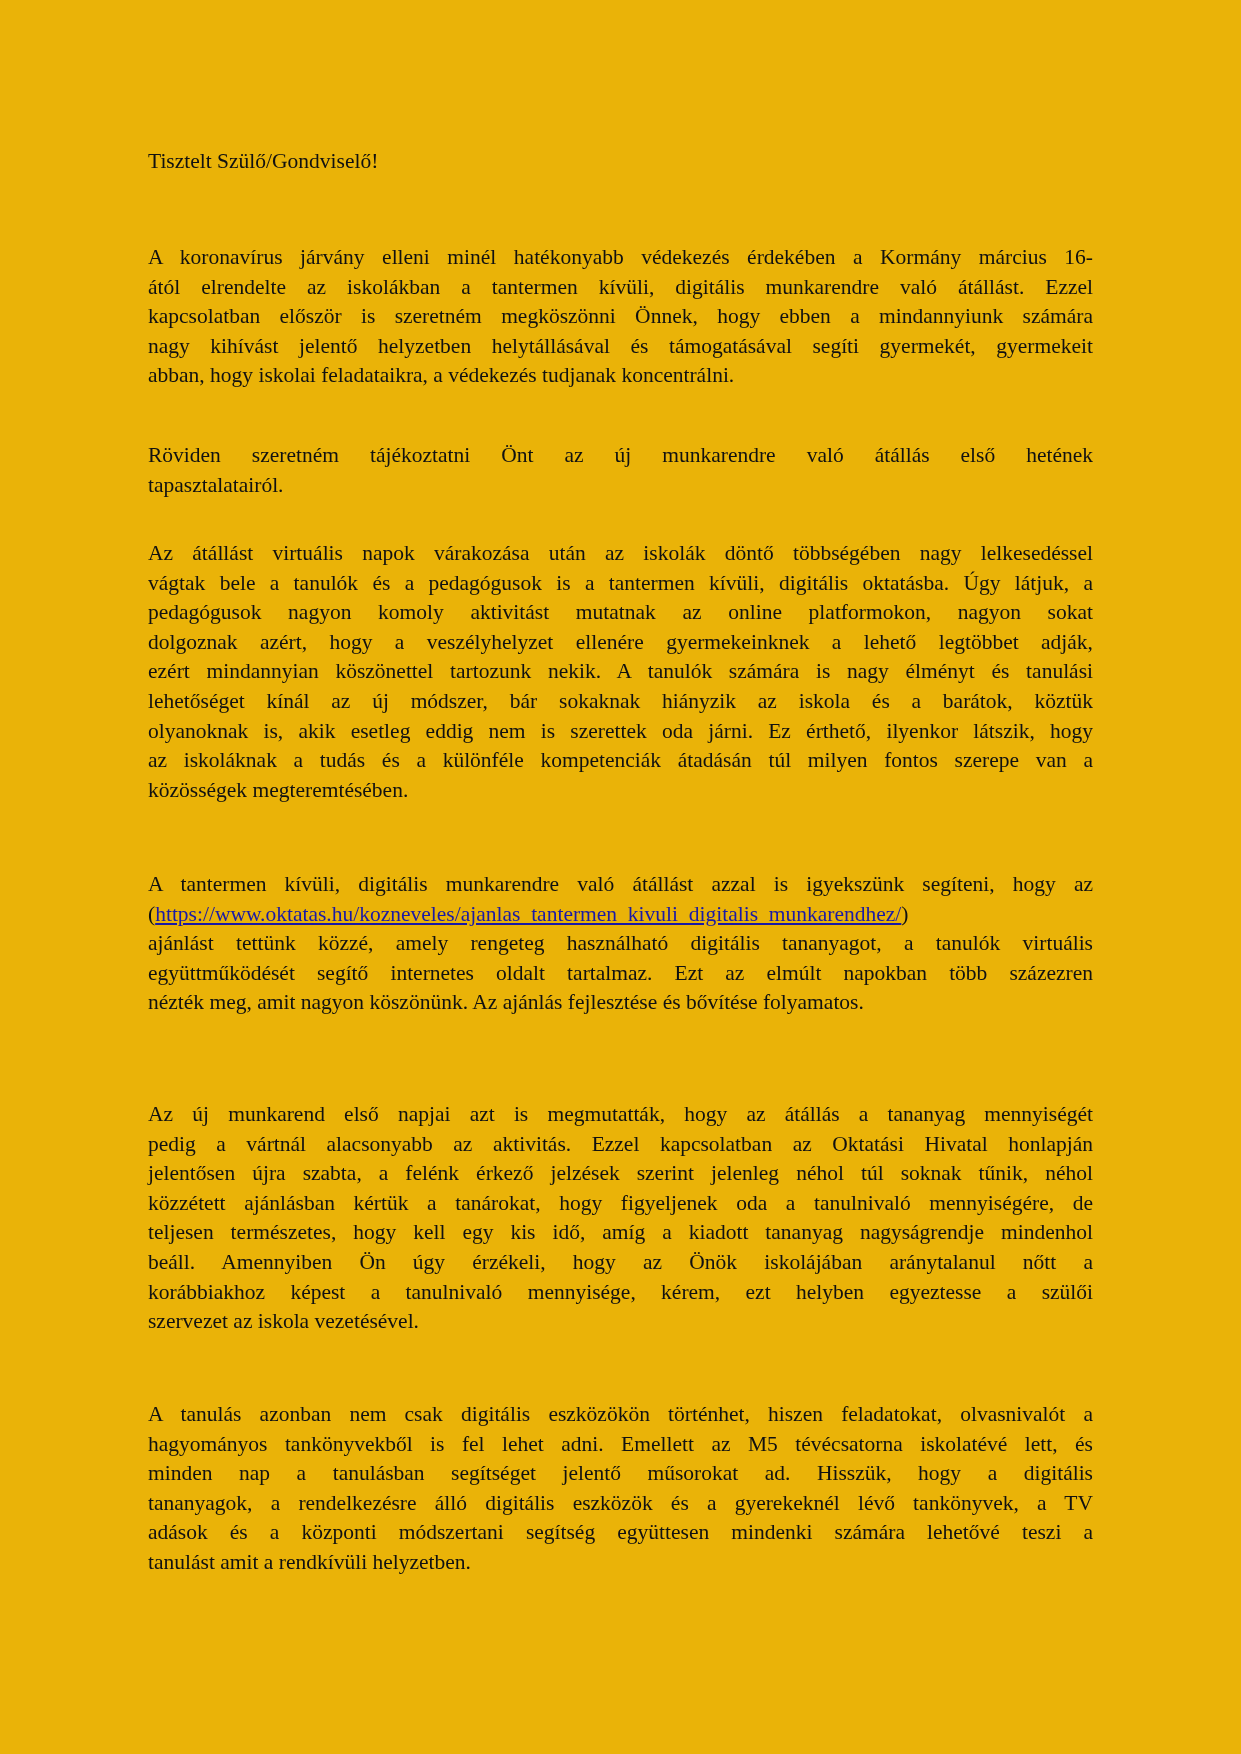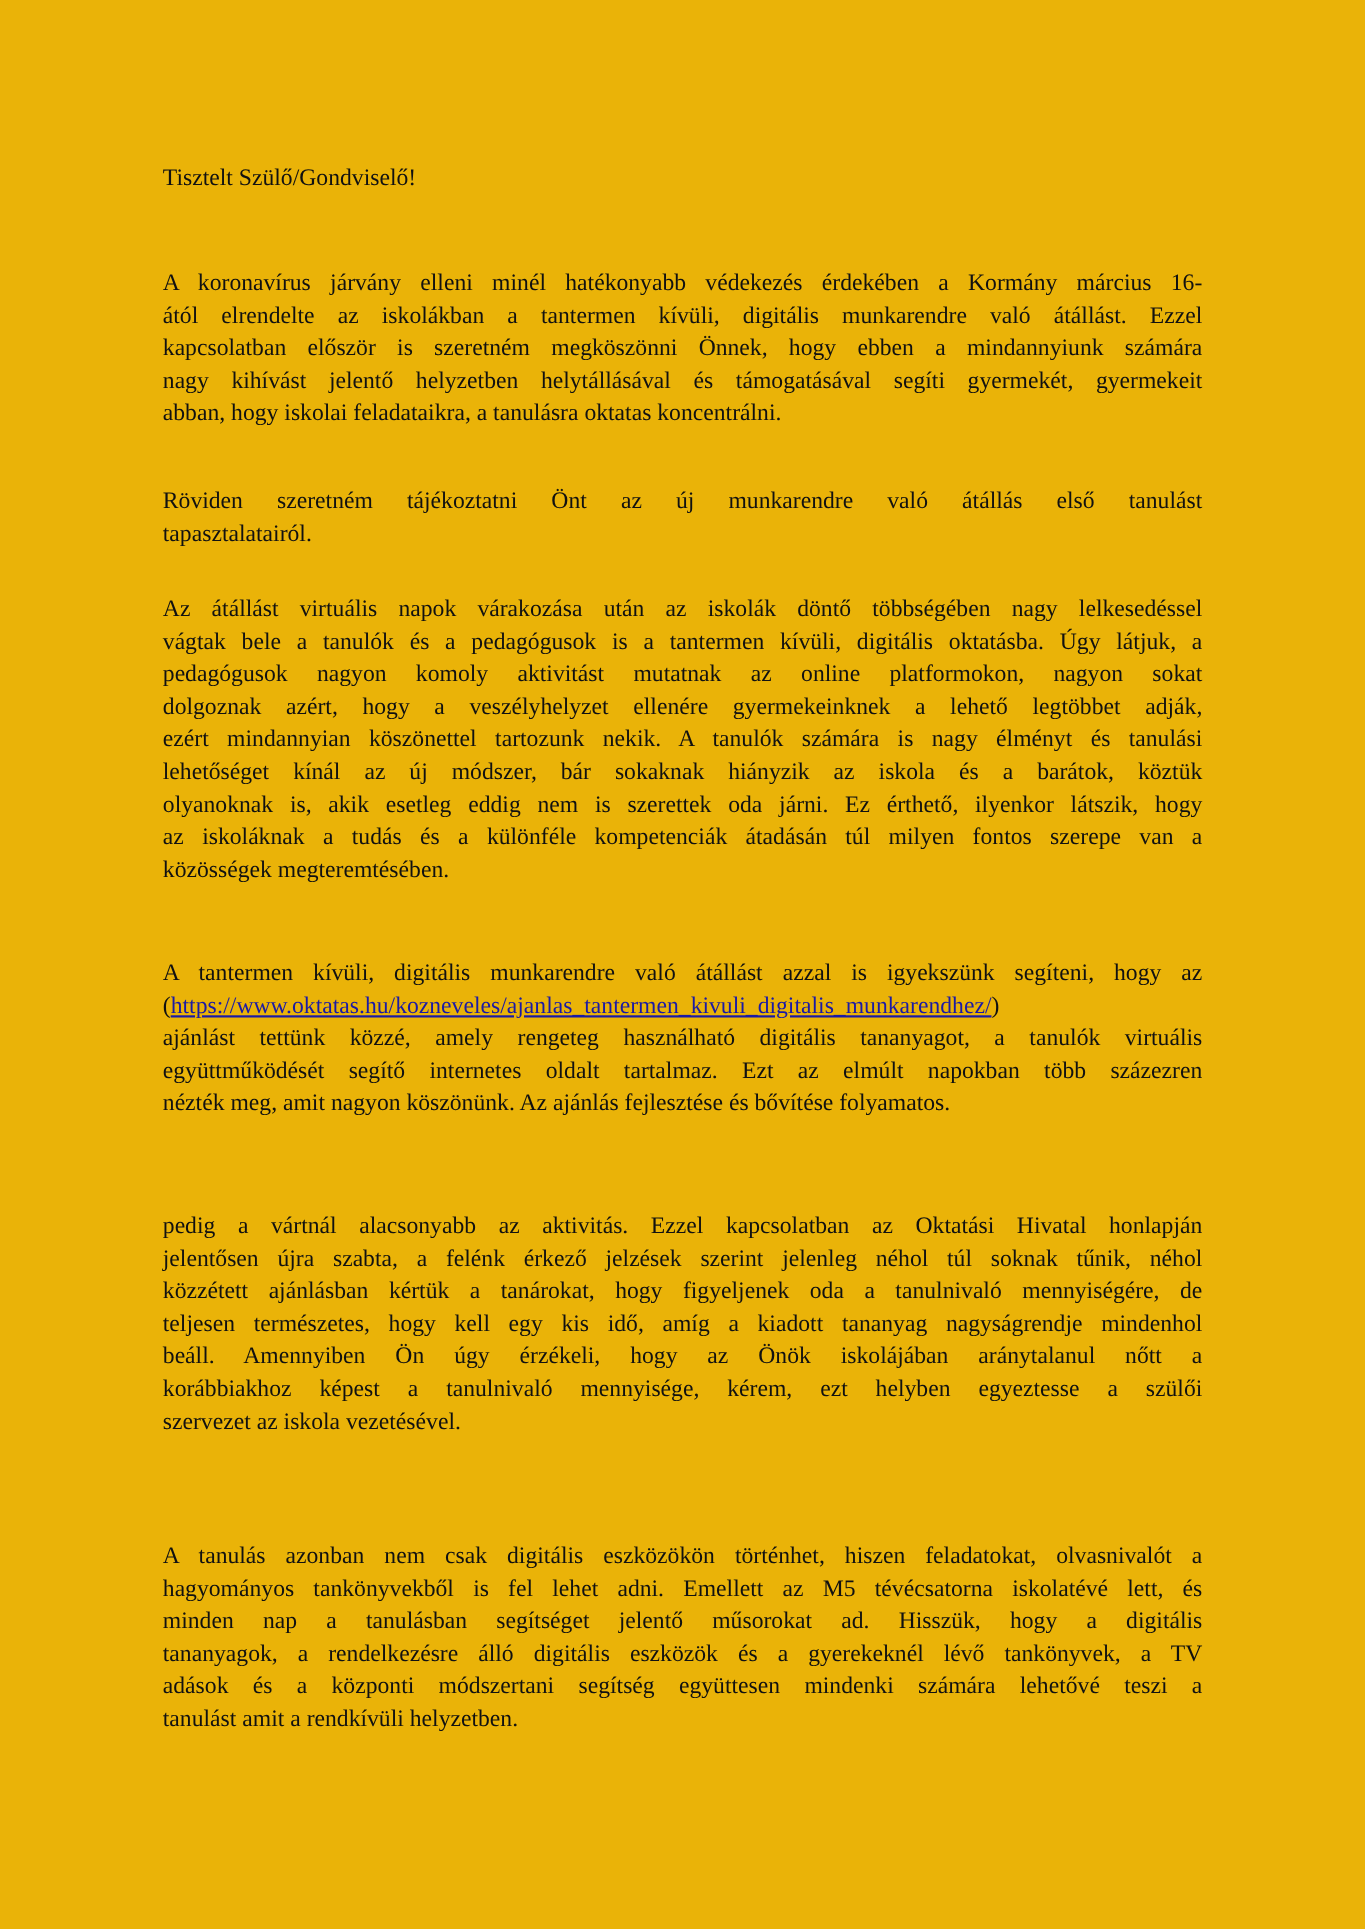--- a/index.html
+++ b/index.html
@@ -32,25 +32,25 @@
 
   <div class="text salutation">
     <span class="line last">Tisztelt Szülő/Gondviselő!</span>
   </div>
 
   <div class="text para" id="p1">
     <span class="line">A koronavírus járvány elleni minél hatékonyabb védekezés érdekében a Kormány március 16-</span>
     <span class="line">ától elrendelte az iskolákban a tantermen kívüli, digitális munkarendre való átállást. Ezzel</span>
     <span class="line">kapcsolatban először is szeretném megköszönni Önnek, hogy ebben a mindannyiunk számára</span>
     <span class="line">nagy kihívást jelentő helyzetben helytállásával és támogatásával segíti gyermekét, gyermekeit</span>
-    <span class="line last">abban, hogy iskolai feladataikra, a tanulásra oktatas koncentrálni.</span>
+    <span class="line last">abban, hogy iskolai feladataikra, a védekezés tudjanak koncentrálni.</span>
   </div>
 
   <div class="text para" id="p2">
-    <span class="line">Röviden szeretném tájékoztatni Önt az új munkarendre való átállás első tanulást</span>
+    <span class="line">Röviden szeretném tájékoztatni Önt az új munkarendre való átállás első hetének</span>
     <span class="line last">tapasztalatairól.</span>
   </div>
 
   <div class="text para" id="p3">
     <span class="line">Az átállást virtuális napok várakozása után az iskolák döntő többségében nagy lelkesedéssel</span>
     <span class="line">vágtak bele a tanulók és a pedagógusok is a tantermen kívüli, digitális oktatásba. Úgy látjuk, a</span>
     <span class="line">pedagógusok nagyon komoly aktivitást mutatnak az online platformokon, nagyon sokat</span>
     <span class="line">dolgoznak azért, hogy a veszélyhelyzet ellenére gyermekeinknek a lehető legtöbbet adják,</span>
     <span class="line">ezért mindannyian köszönettel tartozunk nekik. A tanulók számára is nagy élményt és tanulási</span>
     <span class="line">lehetőséget kínál az új módszer, bár sokaknak hiányzik az iskola és a barátok, köztük</span>
@@ -61,20 +61,21 @@
 
   <div class="text para" id="p4">
     <span class="line">A tantermen kívüli, digitális munkarendre való átállást azzal is igyekszünk segíteni, hogy az</span>
     <span class="line last"><span>(</span><a class="link">https://www.oktatas.hu/kozneveles/ajanlas_tantermen_kivuli_digitalis_munkarendhez/</a><span>)</span></span>
     <span class="line">ajánlást tettünk közzé, amely rengeteg használható digitális tananyagot, a tanulók virtuális</span>
     <span class="line">együttműködését segítő internetes oldalt tartalmaz. Ezt az elmúlt napokban több százezren</span>
     <span class="line last">nézték meg, amit nagyon köszönünk. Az ajánlás fejlesztése és bővítése folyamatos.</span>
   </div>
 
   <div class="text para" id="p5">
+    <span class="line">Az új munkarend első napjai azt is megmutatták, hogy az átállás a tananyag mennyiségét</span>
     <span class="line">pedig a vártnál alacsonyabb az aktivitás. Ezzel kapcsolatban az Oktatási Hivatal honlapján</span>
     <span class="line">jelentősen újra szabta, a felénk érkező jelzések szerint jelenleg néhol túl soknak tűnik, néhol</span>
     <span class="line">közzétett ajánlásban kértük a tanárokat, hogy figyeljenek oda a tanulnivaló mennyiségére, de</span>
     <span class="line">teljesen természetes, hogy kell egy kis idő, amíg a kiadott tananyag nagyságrendje mindenhol</span>
     <span class="line">beáll. Amennyiben Ön úgy érzékeli, hogy az Önök iskolájában aránytalanul nőtt a</span>
     <span class="line">korábbiakhoz képest a tanulnivaló mennyisége, kérem, ezt helyben egyeztesse a szülői</span>
     <span class="line last">szervezet az iskola vezetésével.</span>
   </div>
 
   <div class="text para" id="p6">

